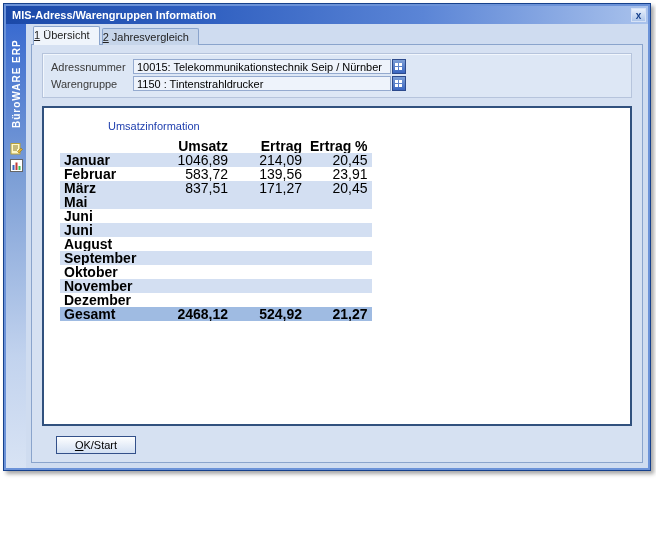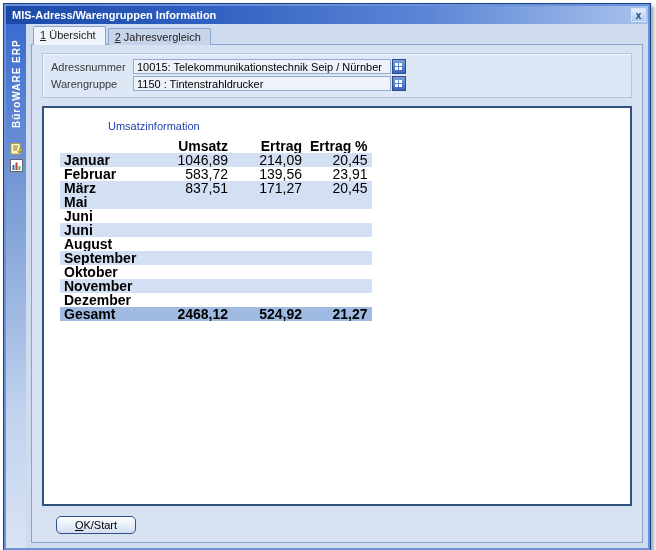--- a/index.html
+++ b/index.html
@@ -8,21 +8,21 @@
     font-family: "Liberation Sans", "DejaVu Sans", sans-serif;
     font-size: 11px;
     background: #ffffff;
     position: relative;
     overflow: hidden;
   }
 
   
   .window {
     position: absolute; left: 3px; top: 3px;
-    width: 648px; height: 548px;
+    width: 648px; height: 468px;
     border: 1px solid #16418c;
     background: #6b92d8;
     padding: 2px;
     box-shadow: 3px 3px 4px rgba(0,0,0,.35);
     display: flex; flex-direction: column;
   }
   .titlebar {
     height: 18px; flex: 0 0 18px;
     background: linear-gradient(to right, #1b49a8 0%, #2f5fc0 30%, #5b85d6 65%, #a9c2ec 100%);
     display: flex; align-items: center;
@@ -57,21 +57,21 @@
     white-space: nowrap;
   }
   .side-icons { margin-top: 14px; display: flex; flex-direction: column; gap: 4px; }
   .side-icons span { display: block; width: 13px; height: 13px; cursor: pointer; }
 
   
   .main { flex: 1; display: flex; flex-direction: column; padding: 2px 5px 5px 5px; min-width: 0; }
 
   .tabs { display: flex; align-items: flex-end; height: 19px; padding-left: 2px; position: relative; z-index: 2; }
   .tab {
-    font-size: 11px; padding: 2px 9px 2px 6px; cursor: pointer;
+    font-size: 11px; padding: 2px 9px 2px 0; cursor: pointer;
     border: 1px solid #8aa4cc; border-bottom: none;
     border-radius: 2px 2px 0 0;
     background: #c6d5ea; color: #222;
     margin-right: 2px; height: 17px; line-height: 13px;
   }
   .tab.active { background: #eff4fb; height: 19px; font-weight: normal; }
   .tab .key { text-decoration: underline; }
 
   .tab-panel {
     flex: 1; margin-top: -1px;
@@ -131,21 +131,21 @@
   table.umsatz td.month { font-weight: bold; text-align: left; }
   table.umsatz td.num { text-align: right; }
   table.umsatz tr.shaded { background: #d3dff2; }
   table.umsatz tr.total { background: #9fbbe2; font-weight: bold; }
   table.umsatz tr.total td { font-weight: bold; }
 
   
   .footer { flex: 0 0 30px; display: flex; align-items: center; padding: 8px 0 0 14px; }
   .ok-btn {
     width: 80px; height: 18px;
-    border: 1px solid #33508a; border-radius: 5px;
+    border: 1px solid #33508a; border-radius: 0;
     background: linear-gradient(#fdfeff, #d2dff2);
     font-family: inherit; font-size: 11px; color: #000;
     cursor: pointer; text-align: center; line-height: 15px;
   }
   .ok-btn .key { text-decoration: underline; }
 </style>
 </head>
 <body>
 
 <div class="window">

